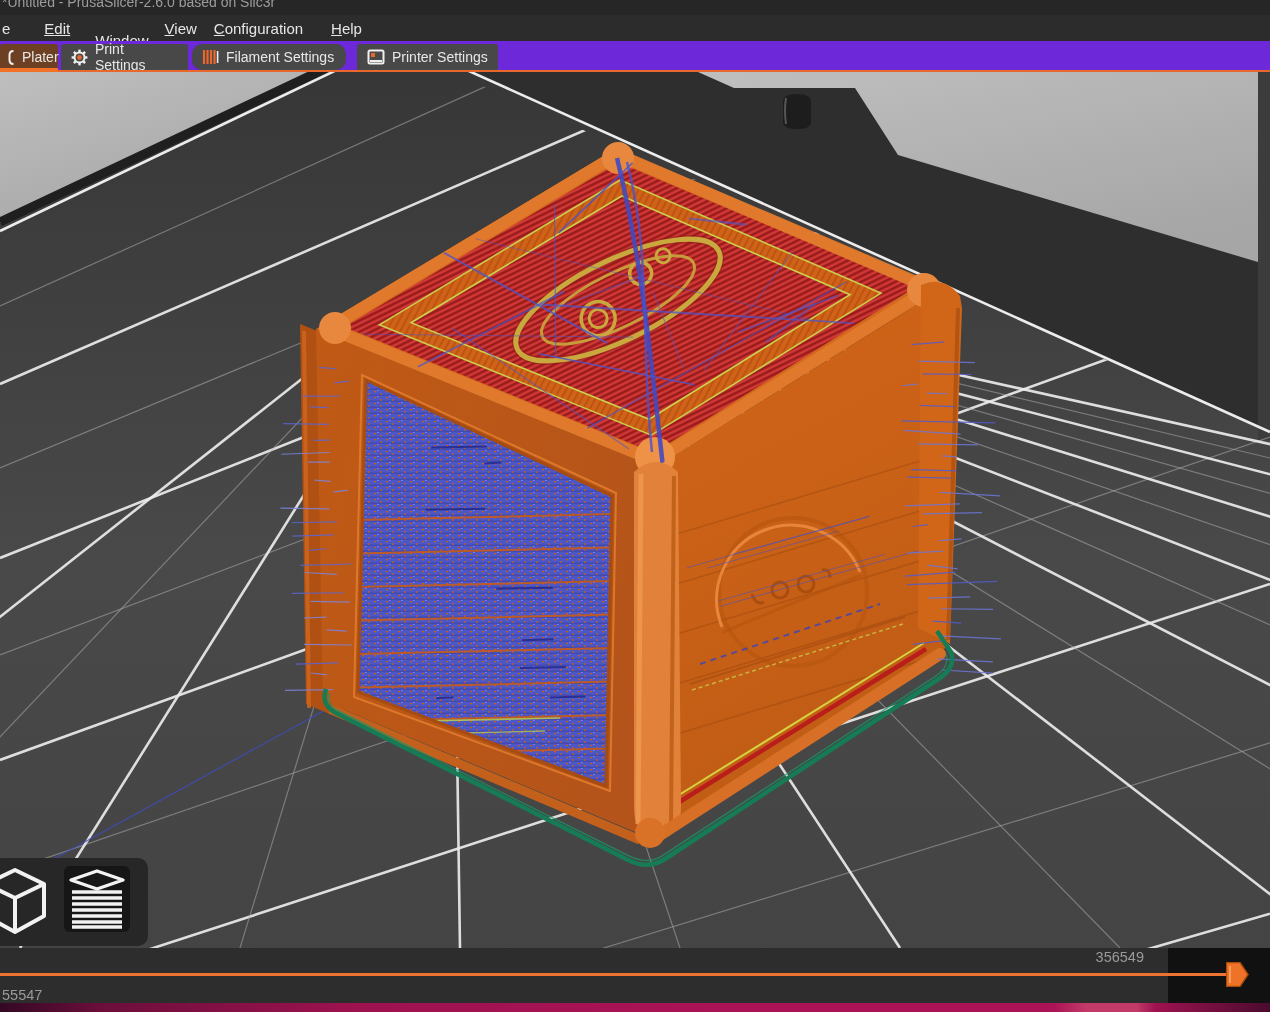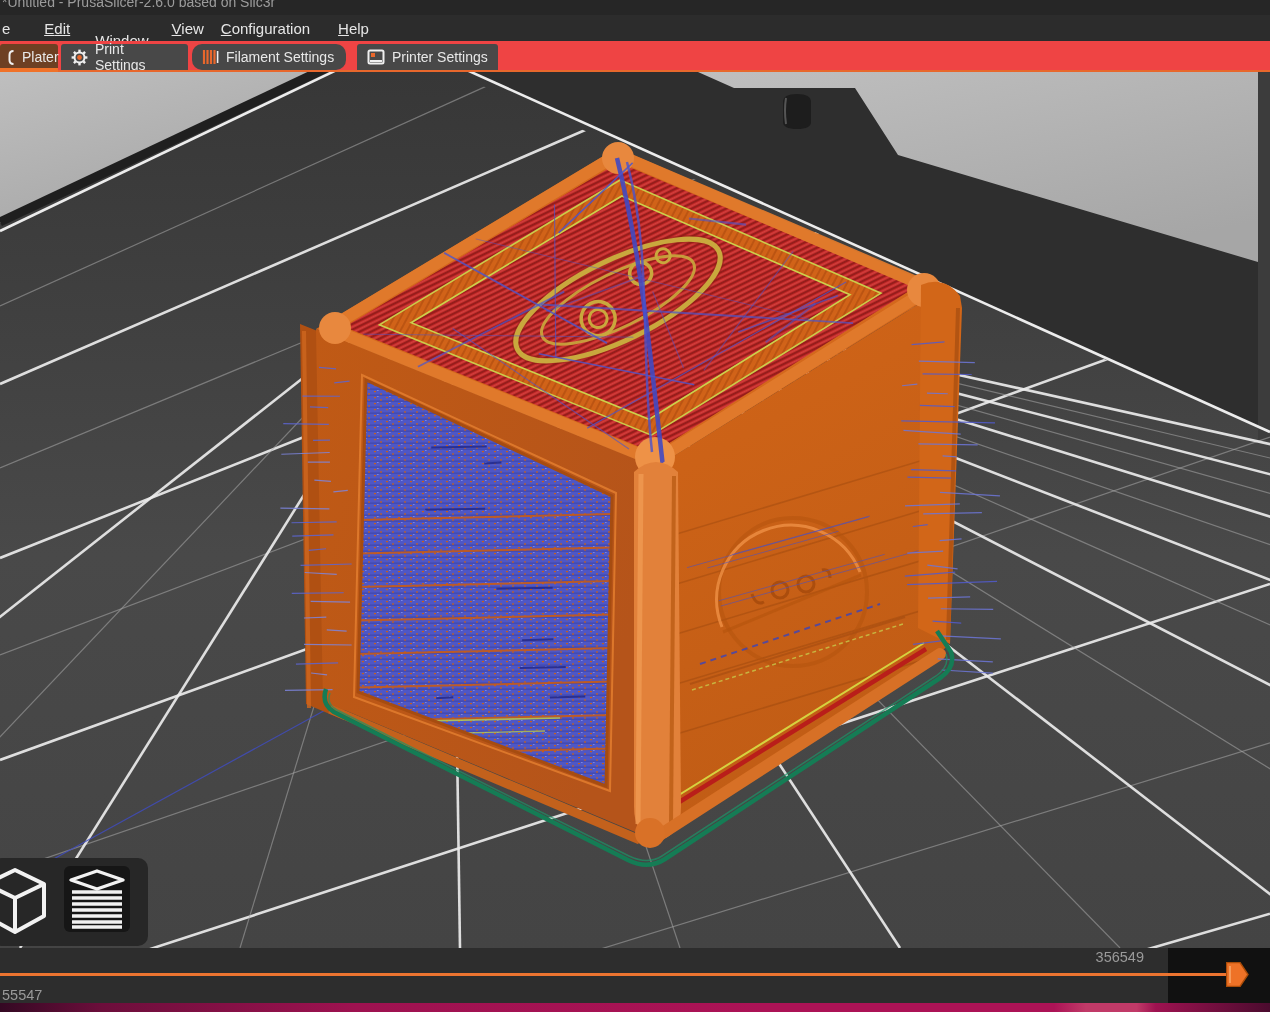--- a/index.html
+++ b/index.html
@@ -6,24 +6,24 @@
   body{width:1270px;height:1012px;overflow:hidden;position:relative;
        font-family:"Liberation Sans","DejaVu Sans",sans-serif;-webkit-font-smoothing:antialiased;}
   
   .title-bar{height:15px;background:#262626;overflow:hidden;}
   .title-bar .t{color:#9c9c9c;font-size:14px;margin-top:-6px;margin-left:2px;white-space:nowrap;}
   
   .menu-bar{height:26px;background:#2c2c2c;display:flex;align-items:center;color:#e6e6e6;font-size:15px;}
   .menu-item{padding:2px 8px;cursor:default;white-space:nowrap;}
   .menu-item .u{text-decoration:underline;}
   .mi-0{padding-left:2px;margin-left:0;}
-  .mi-1{margin-left:18px;text-decoration:underline;} .mi-2{margin-left:9px;margin-top:24px;} .mi-3{margin-left:7px;}
+  .mi-1{margin-left:18px;text-decoration:underline;} .mi-2{margin-left:9px;margin-top:24px;} .mi-3{}
   .mi-4{margin-left:1px;} .mi-5{margin-left:12px;}
   
-  .tab-bar{height:31px;background:#ef4444;position:relative;padding-left:30px;}
+  .tab-bar{height:31px;background:#6d28d9;position:relative;padding-left:30px;}
   .tab{position:absolute;top:3px;height:26px;background:#484848;color:#e8e8e8;font-size:14px;
        display:flex;align-items:center;gap:7px;padding:0 10px;border-radius:3px 3px 0 0;box-sizing:border-box;}
   .tab.active{background:#6e4023;}
   .tab-underline{position:absolute;left:0;right:0;bottom:0;height:2px;background:#e8672c;}
   .tab-active-underline{position:absolute;left:0;width:58px;bottom:0;height:4px;background:#f07229;}
   .tab svg{flex:0 0 auto;}
   
   .viewport{position:relative;width:1270px;height:876px;background:#424242;overflow:hidden;}
   .scene{position:absolute;left:0;top:0;}
   .legend-bar{position:absolute;left:0;top:0;width:402px;height:25px;background:rgba(128,128,128,.93);

